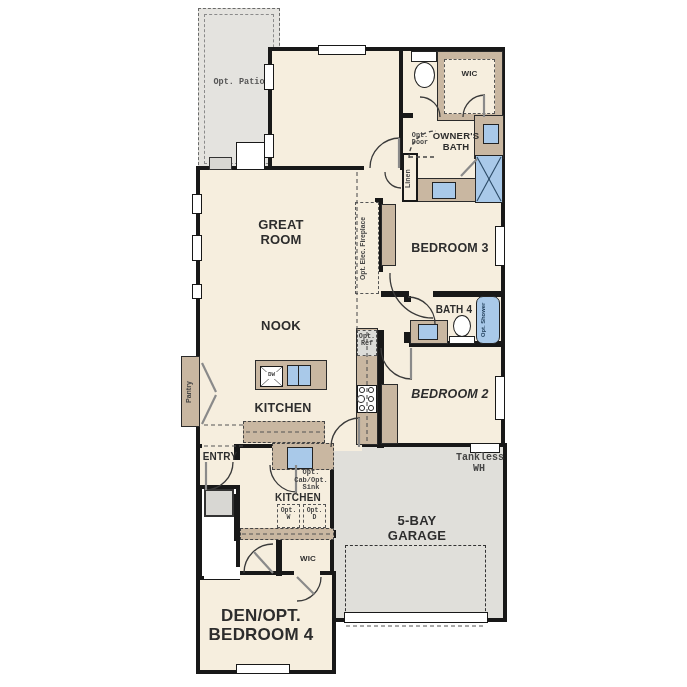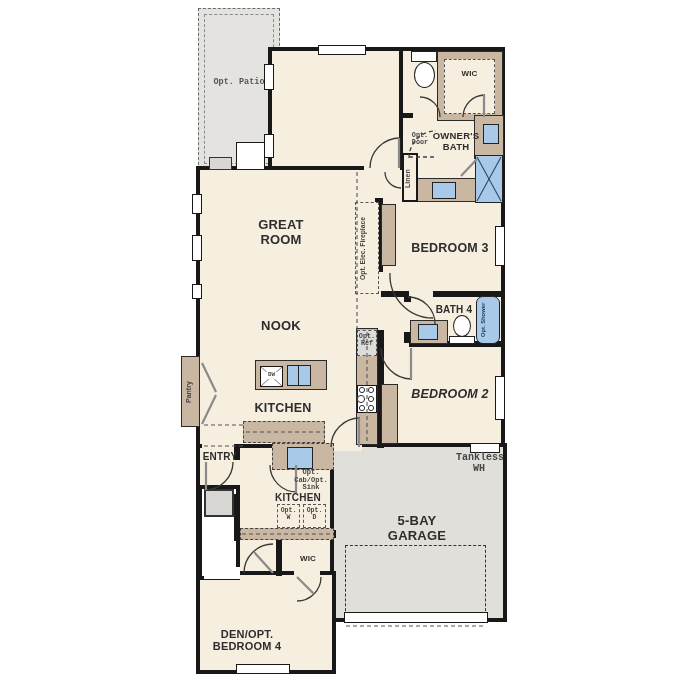--- a/index.html
+++ b/index.html
@@ -201,16 +201,16 @@
   <div class="vlabel" style="left:185px;top:369px;height:46px;font-size:7px;">Pantry</div>
   <div class="lbl" style="left:406px;top:387px;width:88px;font-size:12.5px;font-style:italic;">BEDROOM 2</div>
   <div class="lbl" style="left:196px;top:451px;width:48px;font-size:10px;">ENTRY</div>
   <div class="opt" style="left:288px;top:469px;width:46px;font-size:7px;">Opt. Cab/Opt. Sink</div>
   <div class="lbl" style="left:270px;top:492px;width:56px;font-size:10px;">KITCHEN</div>
   <div class="opt" style="left:278px;top:507px;width:21px;font-size:6.5px;">Opt. W</div>
   <div class="opt" style="left:304px;top:507px;width:21px;font-size:6.5px;">Opt. D</div>
   <div class="lbl" style="left:292px;top:555px;width:32px;font-size:8px;">WIC</div>
   <div class="lbl" style="left:382px;top:514px;width:70px;font-size:13px;">5-BAY GARAGE</div>
   <div class="opt" style="left:456px;top:452px;width:46px;font-size:10px;">Tankless WH</div>
-  <div class="lbl" style="left:194px;top:606px;width:106px;font-size:11px;margin-top:22px;">DEN/OPT. BEDROOM 4</div>
+  <div class="lbl" style="left:208px;top:606px;width:106px;font-size:17px;">DEN/OPT. BEDROOM 4</div>
   <div class="opt" style="left:262px;top:372px;width:19px;font-size:6px;background:#fff;">DW</div>
 
 </div>
 
 </body></html>

